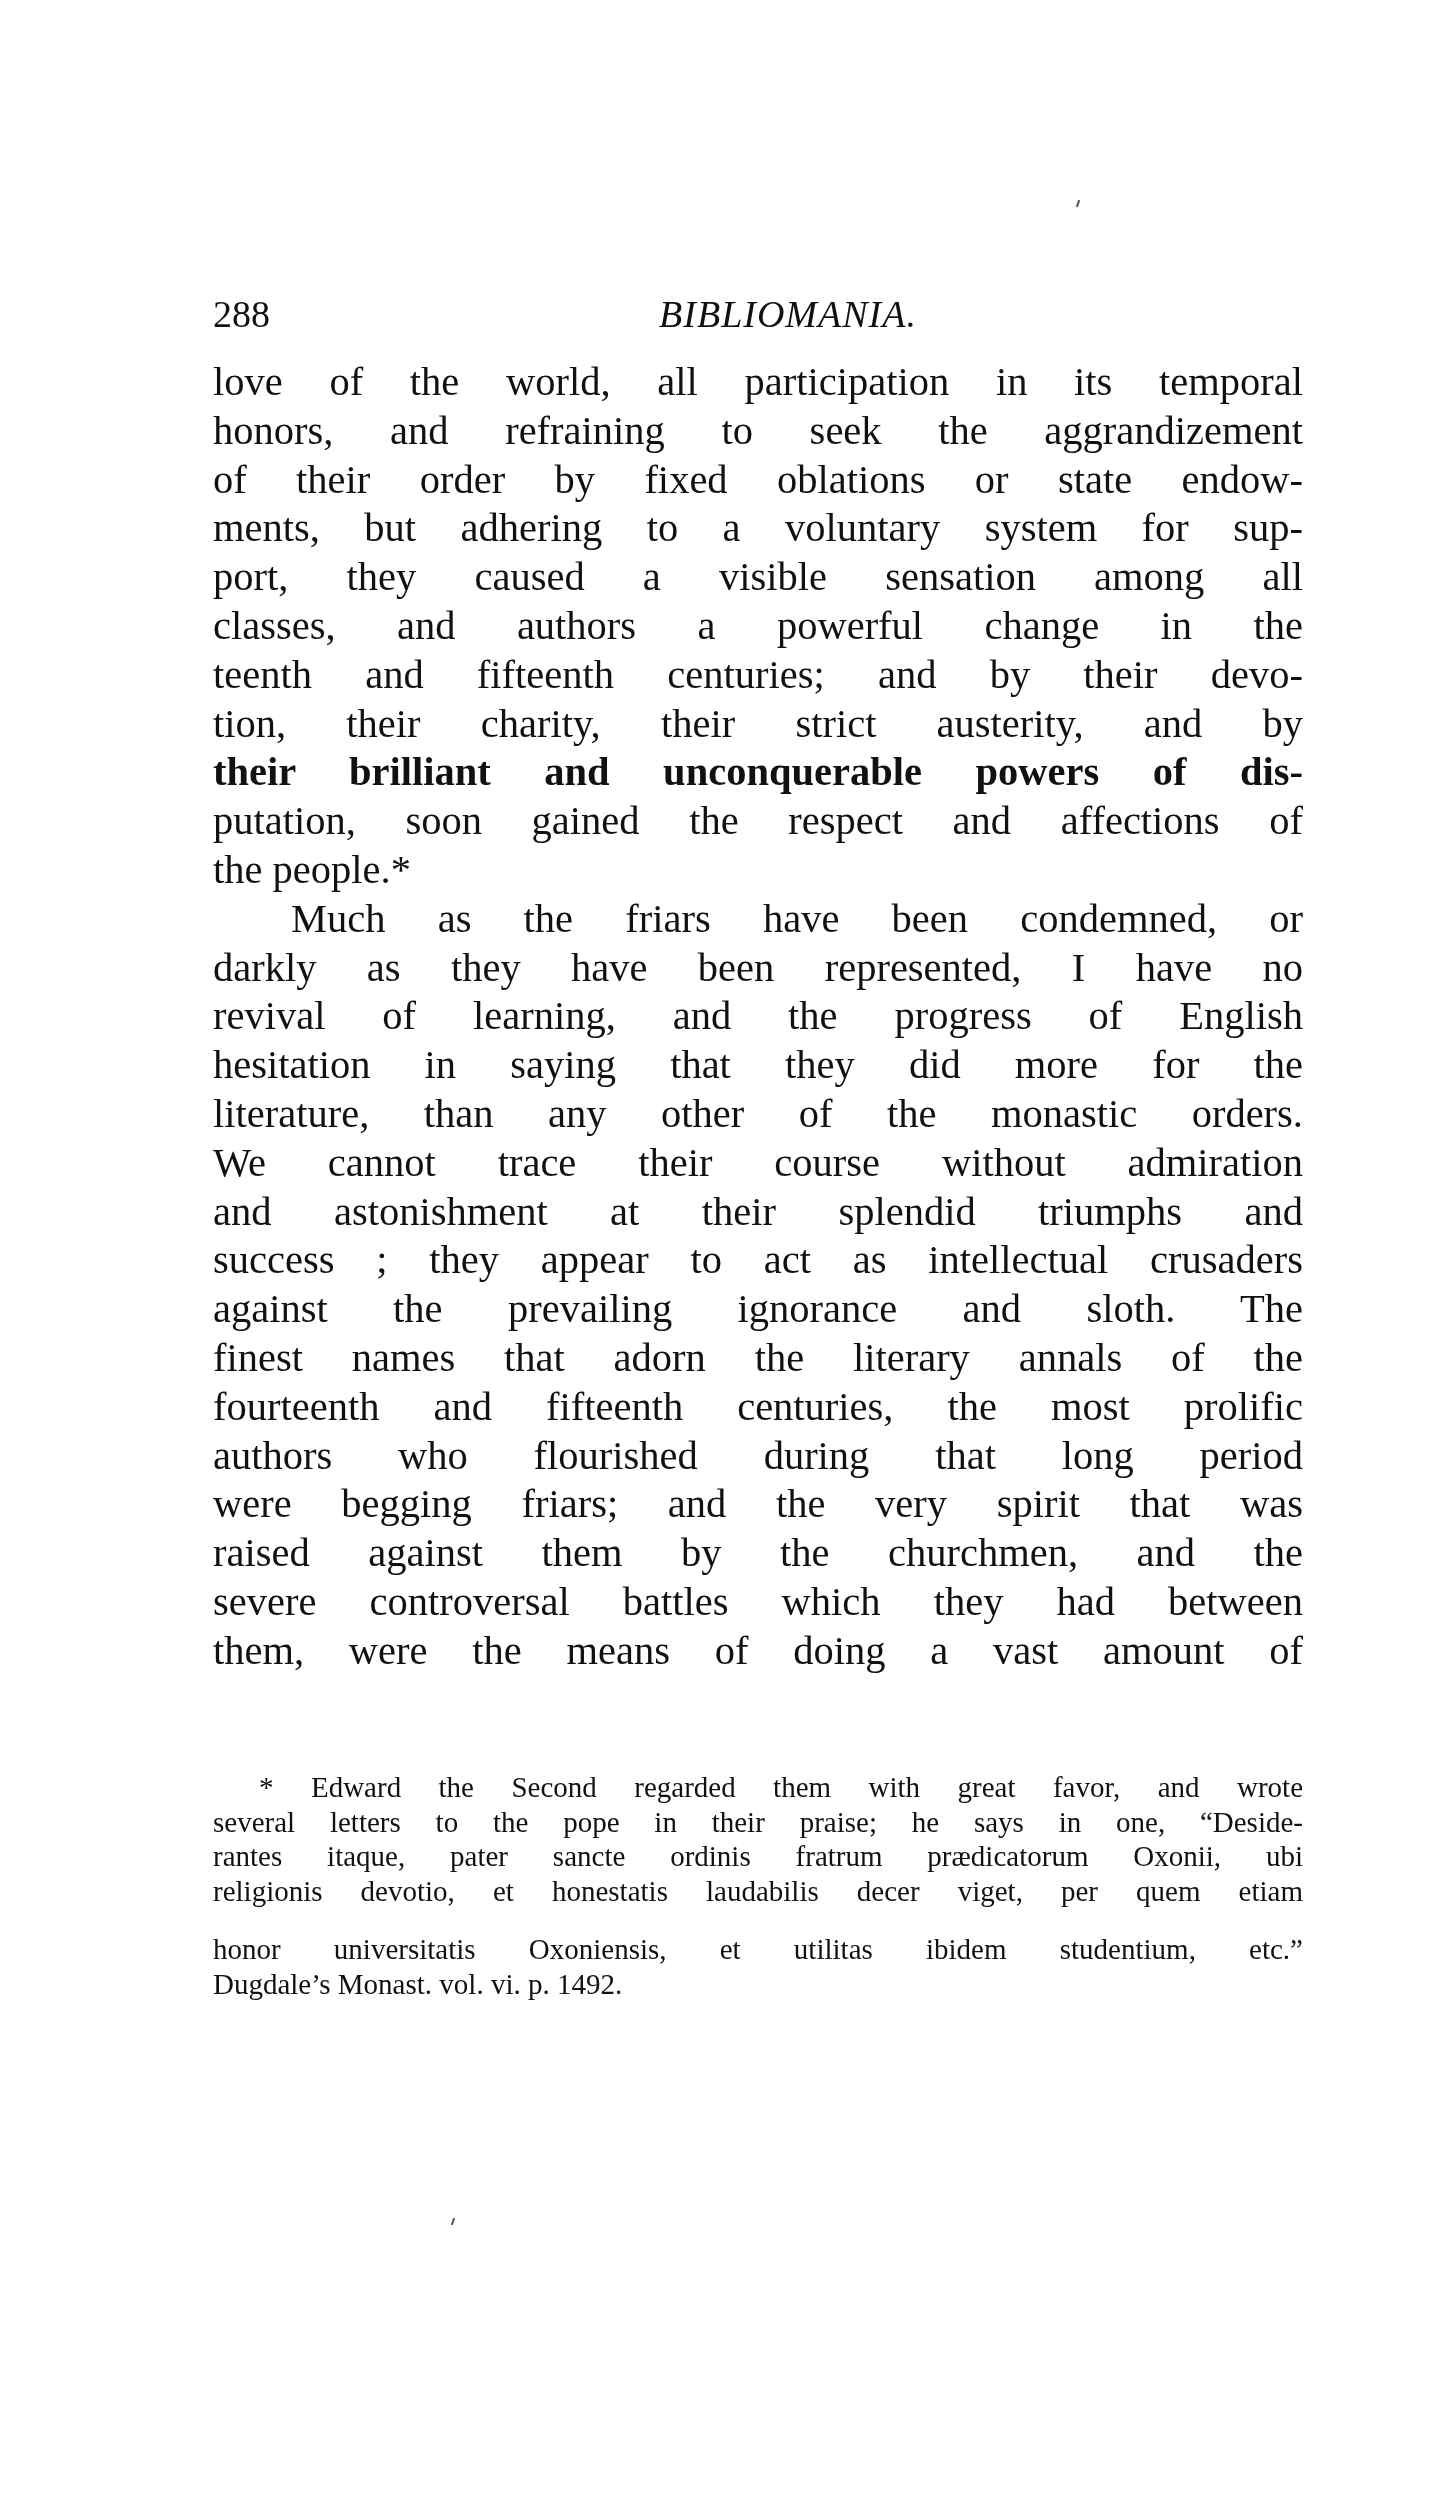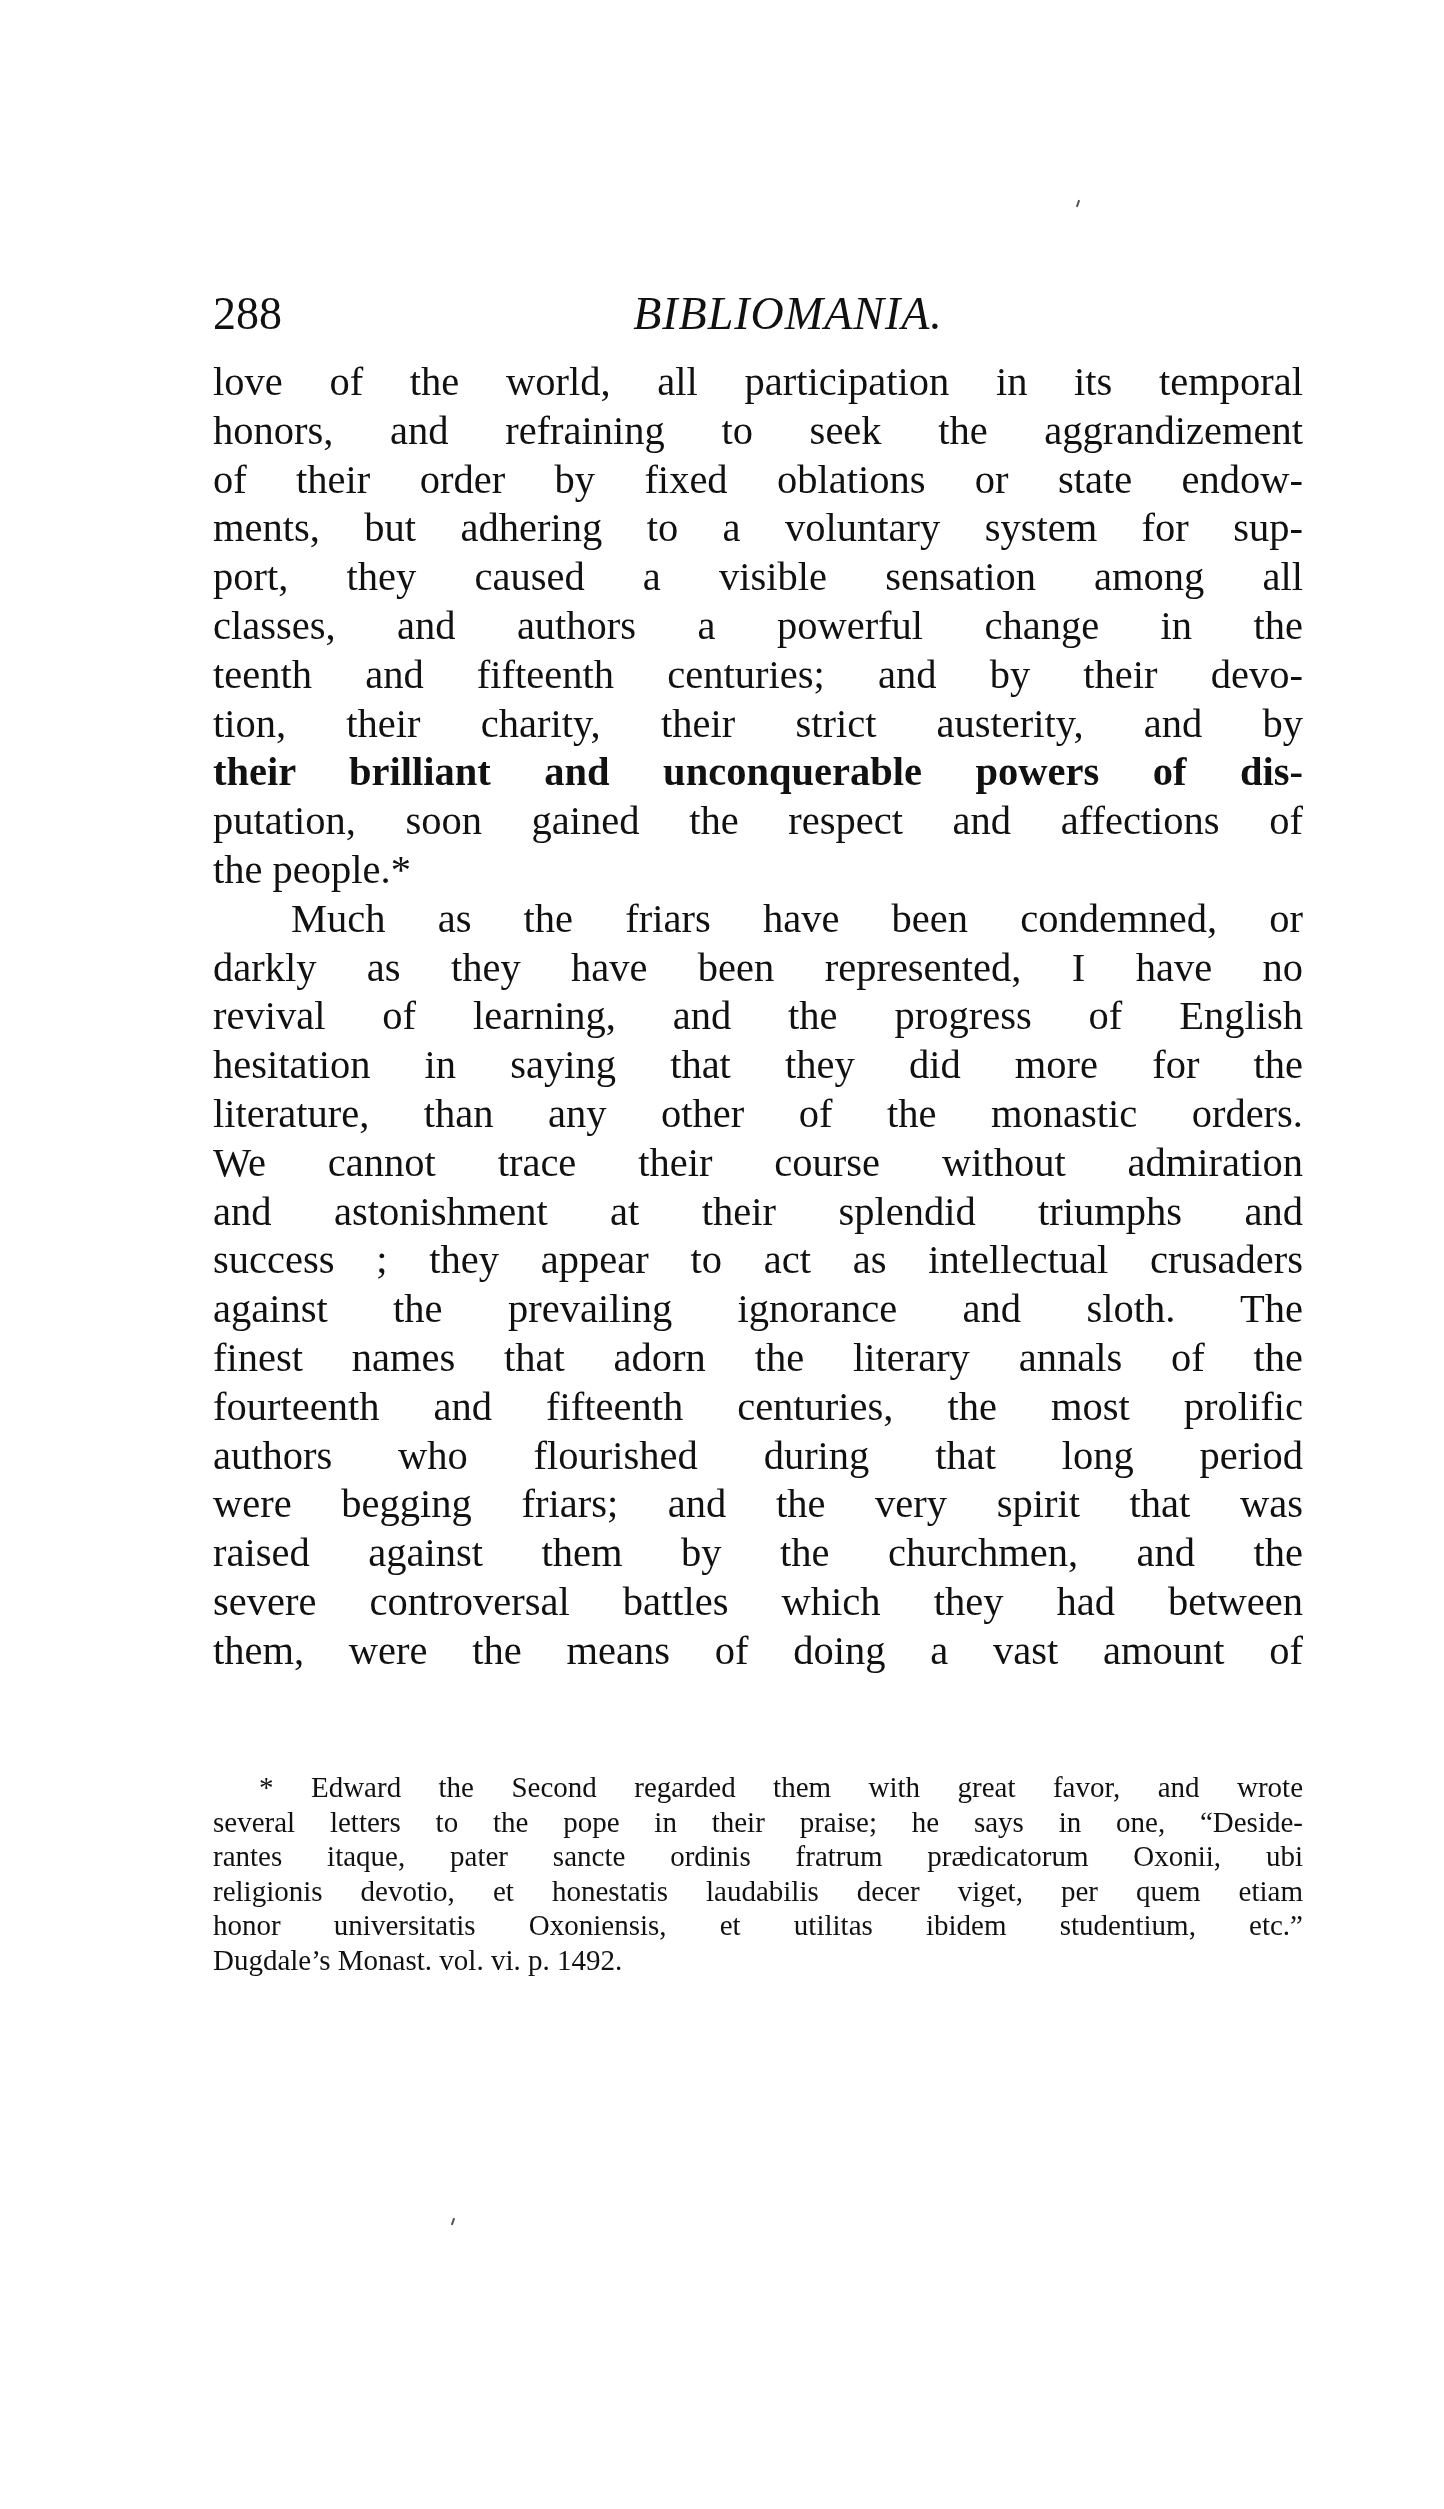--- a/index.html
+++ b/index.html
@@ -1,20 +1,20 @@
 <!DOCTYPE html>
 <html><head>
 <meta charset="utf-8">
 <style>
   html, body { margin: 0; padding: 0; background: #ffffff; }
   body { width: 1444px; height: 2509px; position: relative; overflow: hidden;
          font-family: "Liberation Serif", "DejaVu Serif", serif; color: #111; }
   .page { position: absolute; left: 0; top: 0; width: 1444px; height: 2509px; }
   .running-head { position: absolute; top: 290px; left: 213px; width: 1090px; height: 48px;
-                  font-size: 46px; line-height: 48px; }
+                  font-size: 38px; line-height: 48px; }
   .page-number { position: absolute; left: 0; top: 0; }
   .running-title { position: absolute; left: 0; right: 0; top: 0; text-align: center;
                    font-style: italic; letter-spacing: 1px; padding-left: 60px; }
   .body-text { position: absolute; left: 213px; top: 358px; width: 1090px; }
   .line { display: block; height: 48.8px; font-size: 40.5px; line-height: 48.8px;
           text-align: justify; text-align-last: justify; white-space: nowrap; }
   .line.last { text-align-last: left; }
   .line.indent { padding-left: 78px; }
   .footnotes { position: absolute; left: 213px; top: 1770px; width: 1090px; }
   .fn-line { display: block; height: 34.5px; font-size: 29px; line-height: 34.5px;
@@ -66,18 +66,18 @@
     <span class="line" style="white-space: normal; overflow: hidden;">raised against them by the churchmen, and the</span>
     <span class="line" style="white-space: normal; overflow: hidden;">severe controversal battles which they had between</span>
     <span class="line" style="white-space: normal; overflow: hidden;">them, were the means of doing a vast amount of</span>
   </div>
 
   <div class="footnotes">
     <span class="fn-line indent" style="white-space: normal; overflow: hidden;">* Edward the Second regarded them with great favor, and wrote</span>
     <span class="fn-line" style="white-space: normal; overflow: hidden;">several letters to the pope in their praise; he says in one, “Deside-</span>
     <span class="fn-line" style="white-space: normal; overflow: hidden;">rantes itaque, pater sancte ordinis fratrum prædicatorum Oxonii, ubi</span>
     <span class="fn-line" style="white-space: normal; overflow: hidden;">religionis devotio, et honestatis laudabilis decer viget, per quem etiam</span>
-    <span class="fn-line" style="white-space: normal; overflow: hidden;">honor universitatis Oxoniensis, et utilitas ibidem studentium, etc.”</span>
+    <span class="fn-line" style="white-space: normal; overflow: hidden; margin-top: 24px;">honor universitatis Oxoniensis, et utilitas ibidem studentium, etc.”</span>
     <span class="fn-line last" style="white-space: normal; overflow: hidden;">Dugdale’s Monast. vol. vi. p. 1492.</span>
   </div>
 
   <span class="stray-mark mark-bottom"></span>
 </div>
 
 </body></html>

